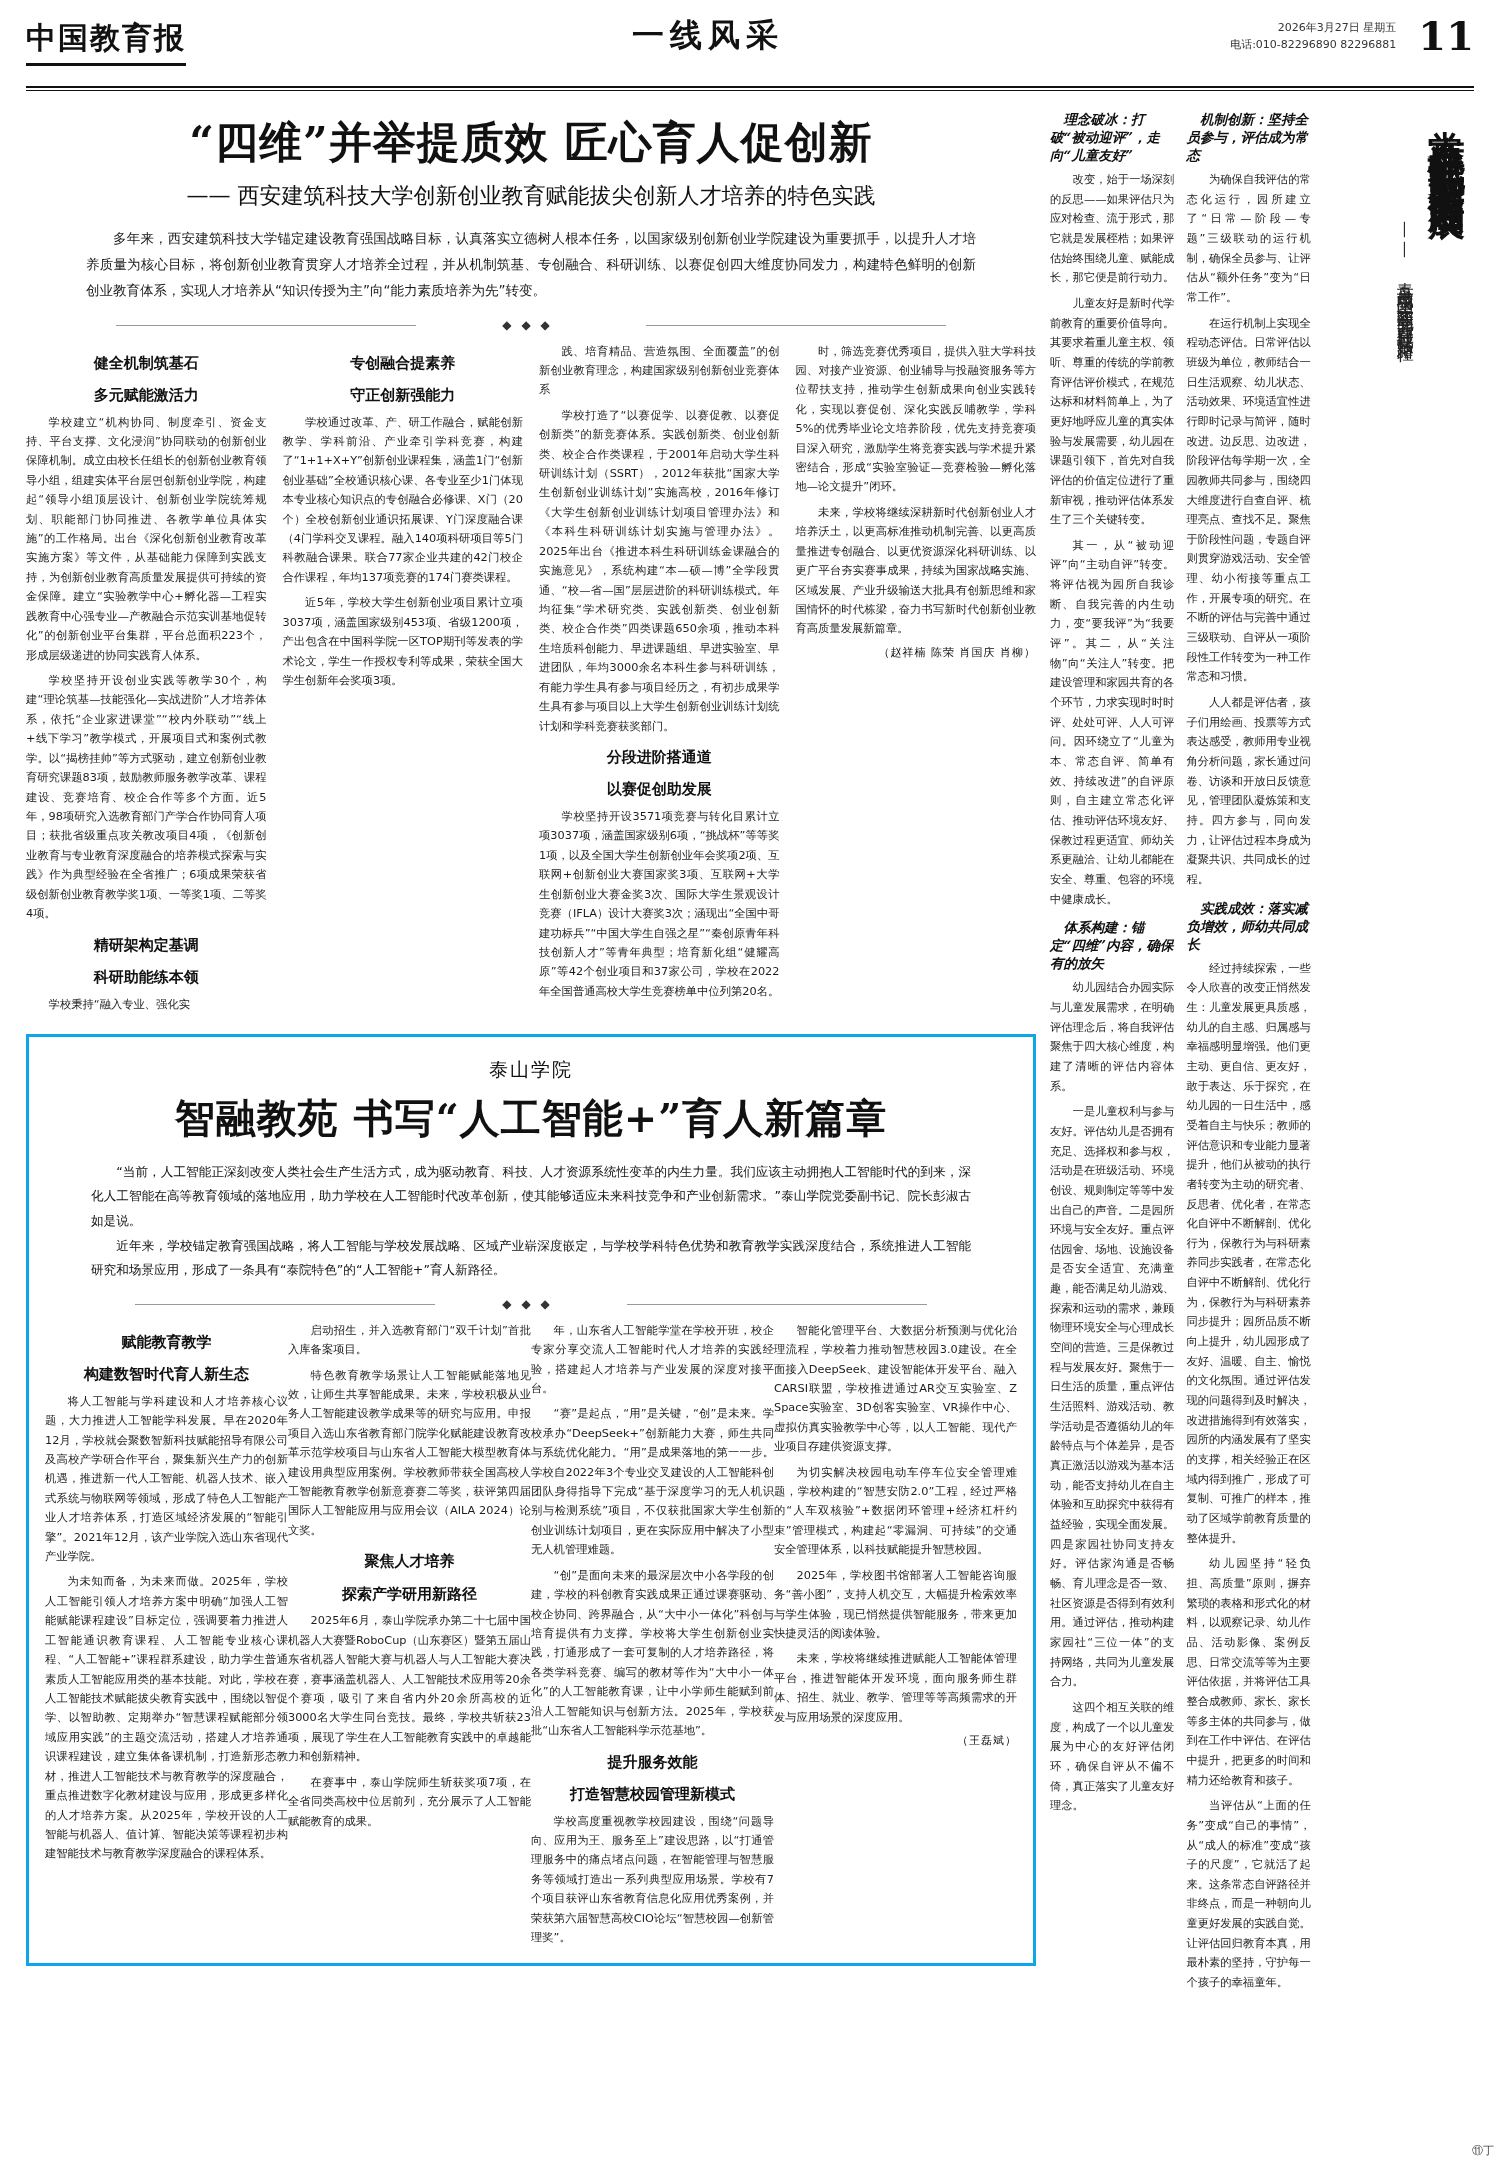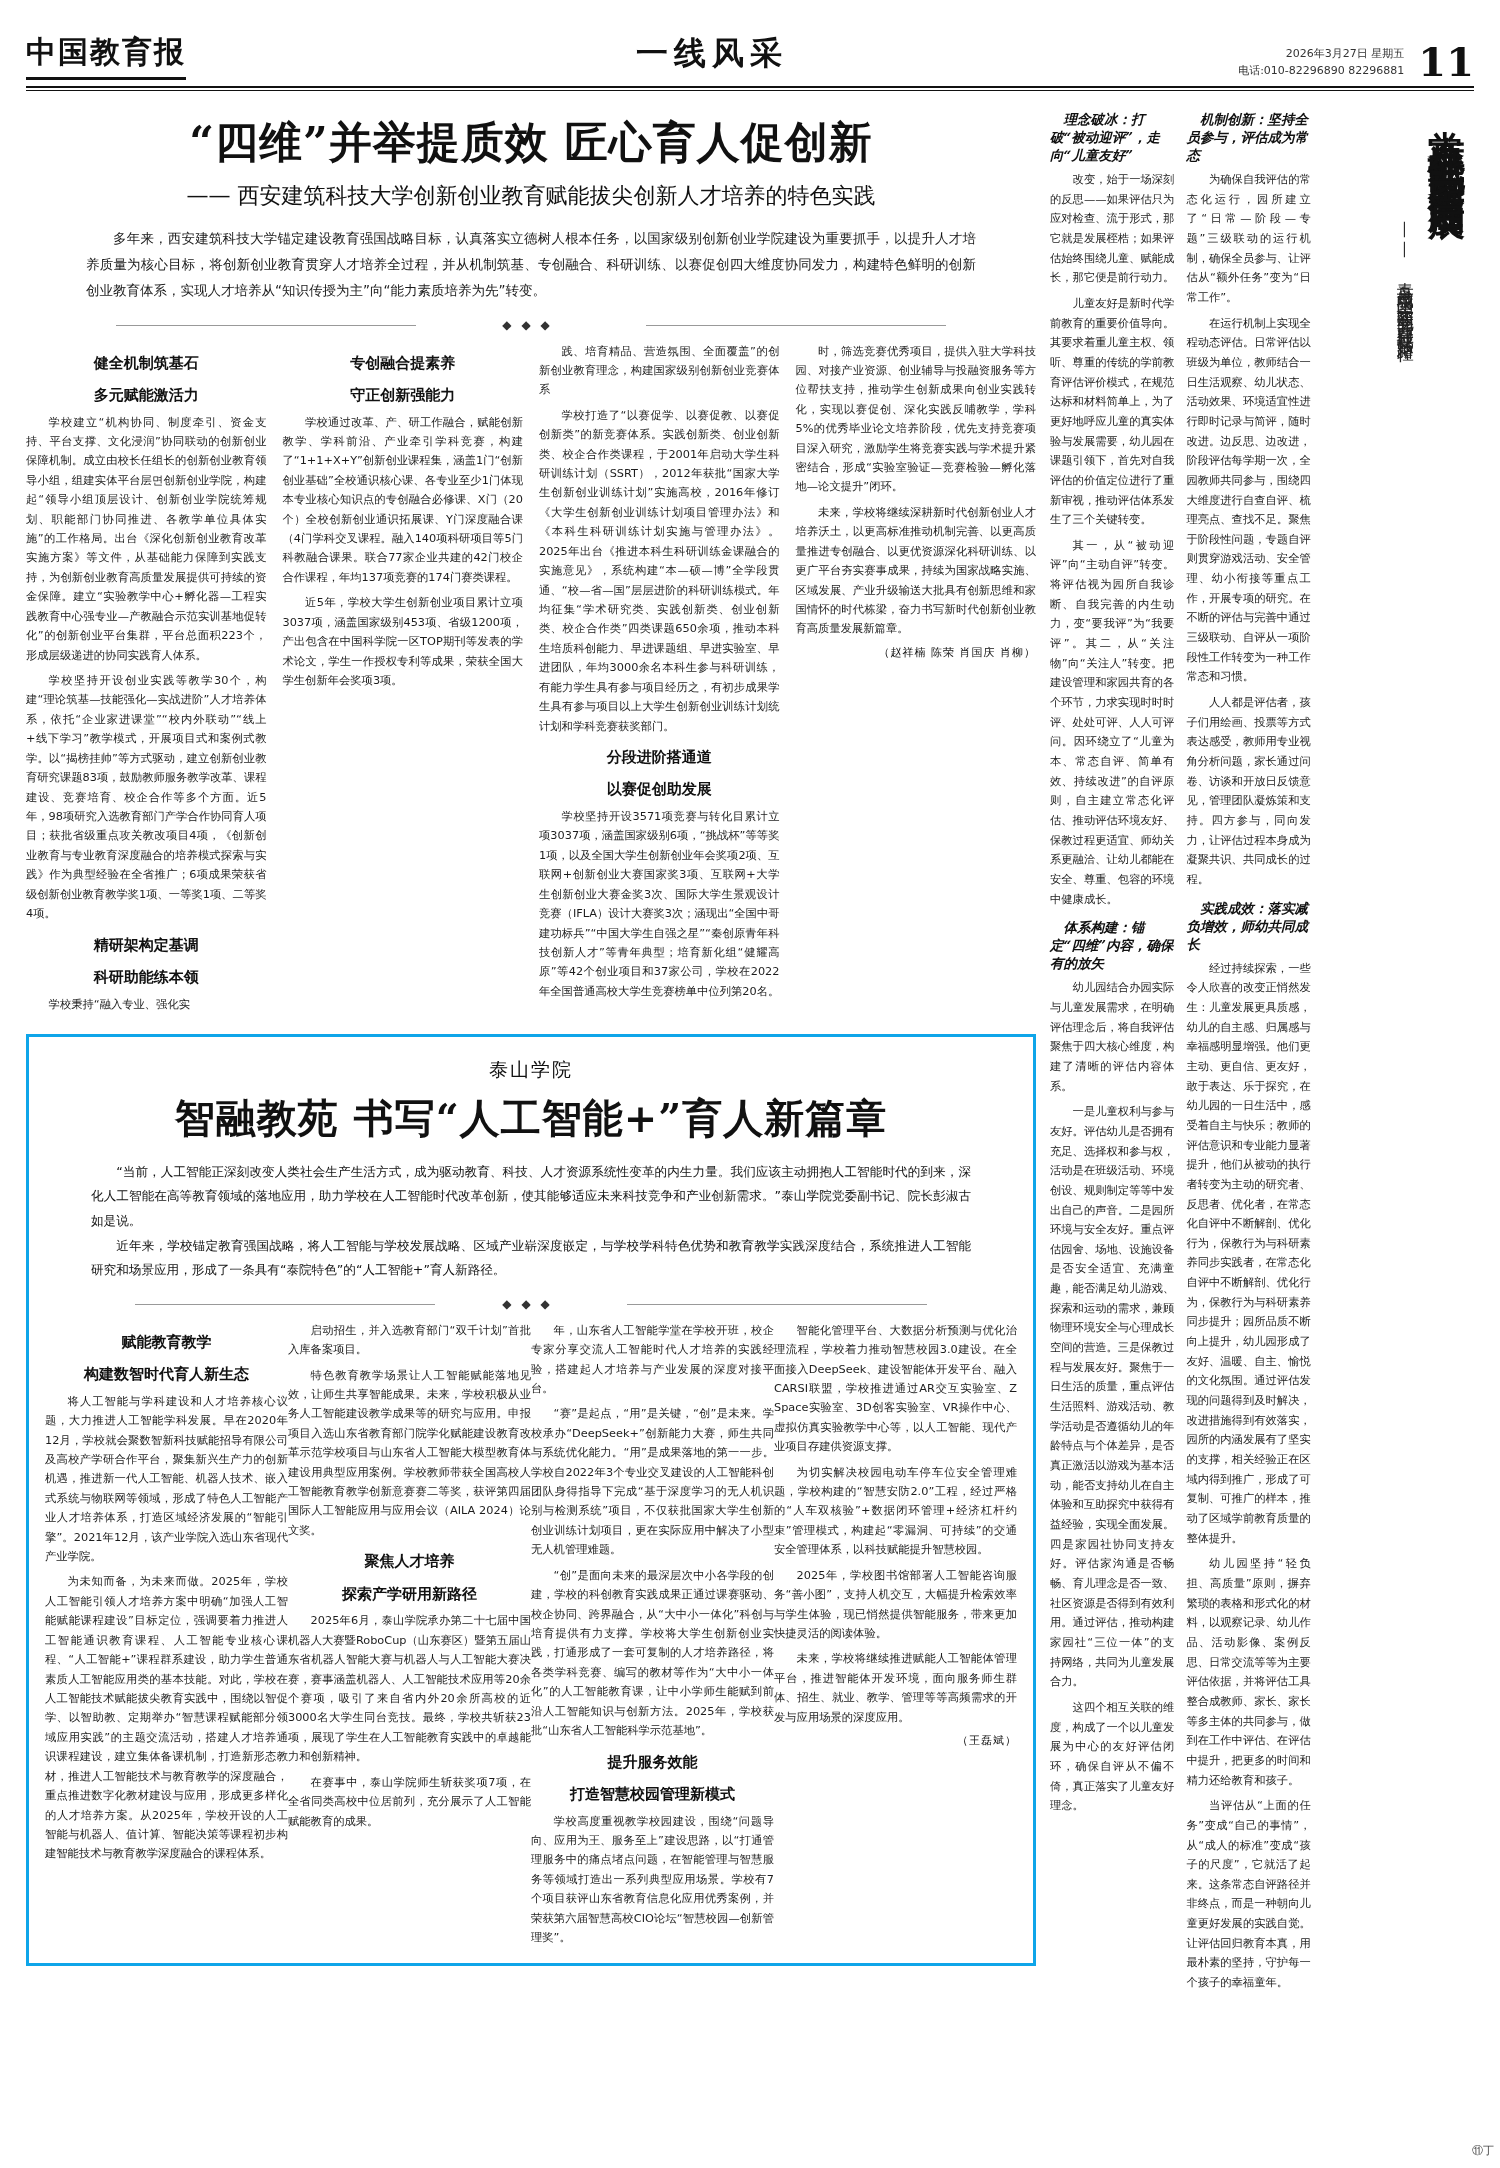--- a/index.html
+++ b/index.html
@@ -6,28 +6,28 @@
   body{
     width:1500px;height:2168px;
     font-family:"DejaVu Sans","Liberation Sans",sans-serif;
     color:#111;
     position:relative;
     overflow:hidden;
   }
   .page{position:relative;width:1500px;height:2168px;box-sizing:border-box;padding:18px 26px 0 26px;}
 
   
-  .masthead{display:flex;align-items:flex-end;justify-content:space-between;height:62px;}
+  .masthead{display:flex;align-items:flex-start;justify-content:space-between;height:62px;}
   .logo{font-family:"DejaVu Serif","Liberation Serif",serif;font-weight:bold;font-size:30px;letter-spacing:2px;color:#111;
         border-bottom:3px solid #111;padding-bottom:4px;}
   .section-title{font-family:"DejaVu Serif","Liberation Serif",serif;font-weight:bold;font-size:32px;letter-spacing:6px;
         position:relative;top:-4px;}
   .mh-right{text-align:right;display:flex;align-items:flex-end;gap:14px;}
   .mh-meta{font-size:11px;line-height:1.6;color:#333;text-align:right;}
-  .page-num{font-family:"DejaVu Serif","Liberation Serif",serif;font-weight:bold;font-size:40px;line-height:0.9;color:#111;}
+  .page-num{font-family:"DejaVu Serif","Liberation Serif",serif;font-weight:bold;font-size:40px;line-height:0.9;color:#111;margin-left:8px;}
   .rule{border-top:2px solid #111;margin-top:6px;}
   .rule2{border-top:1px solid #111;margin-top:2px;}
 
   
   .body-wrap{display:flex;gap:14px;margin-top:10px;}
   .left-col{width:1010px;}
   .right-col{width:420px;display:flex;gap:10px;}
 
   
   .headline{font-family:"DejaVu Serif","Liberation Serif",serif;font-weight:bold;font-size:43px;text-align:center;

